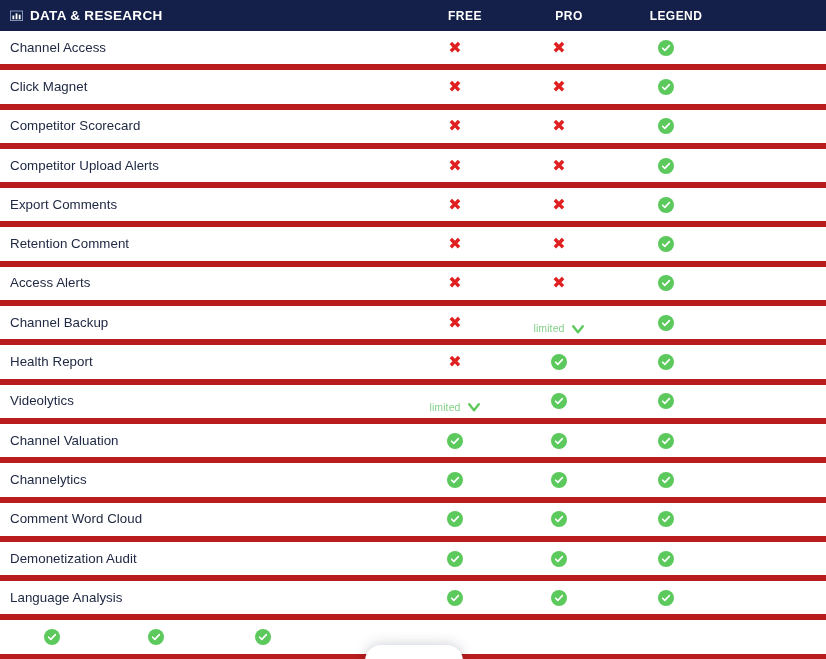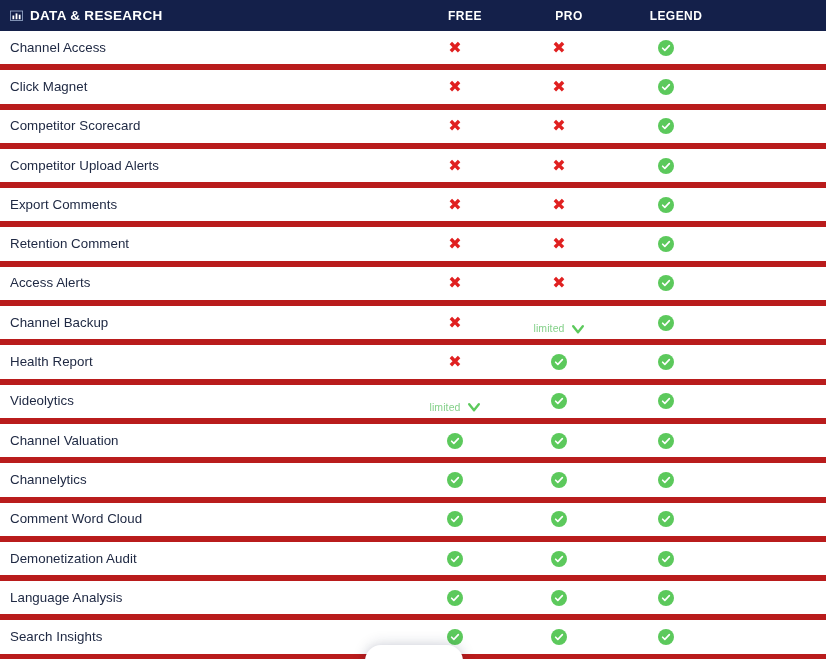--- a/index.html
+++ b/index.html
@@ -505,21 +505,20 @@
         <div class="row-cell legend-cell">
           <span class="mark-yes">
             <svg width="10" height="10" viewBox="0 0 12 12" aria-hidden="true">
               <path d="M2 6.3 L4.6 8.8 L10 3.2" fill="none" stroke="#ffffff" stroke-width="2" stroke-linecap="round" stroke-linejoin="round"></path>
             </svg>
           </span>
         </div>
         <div class="row-spacer"></div>
       </div>
       <div class="table-row">
-        <div class="row-label">Search Insights</div>
         <div class="row-cell">
           <span class="mark-yes">
             <svg width="10" height="10" viewBox="0 0 12 12" aria-hidden="true">
               <path d="M2 6.3 L4.6 8.8 L10 3.2" fill="none" stroke="#ffffff" stroke-width="2" stroke-linecap="round" stroke-linejoin="round"></path>
             </svg>
           </span>
         </div>
         <div class="row-cell">
           <span class="mark-yes">
             <svg width="10" height="10" viewBox="0 0 12 12" aria-hidden="true">

